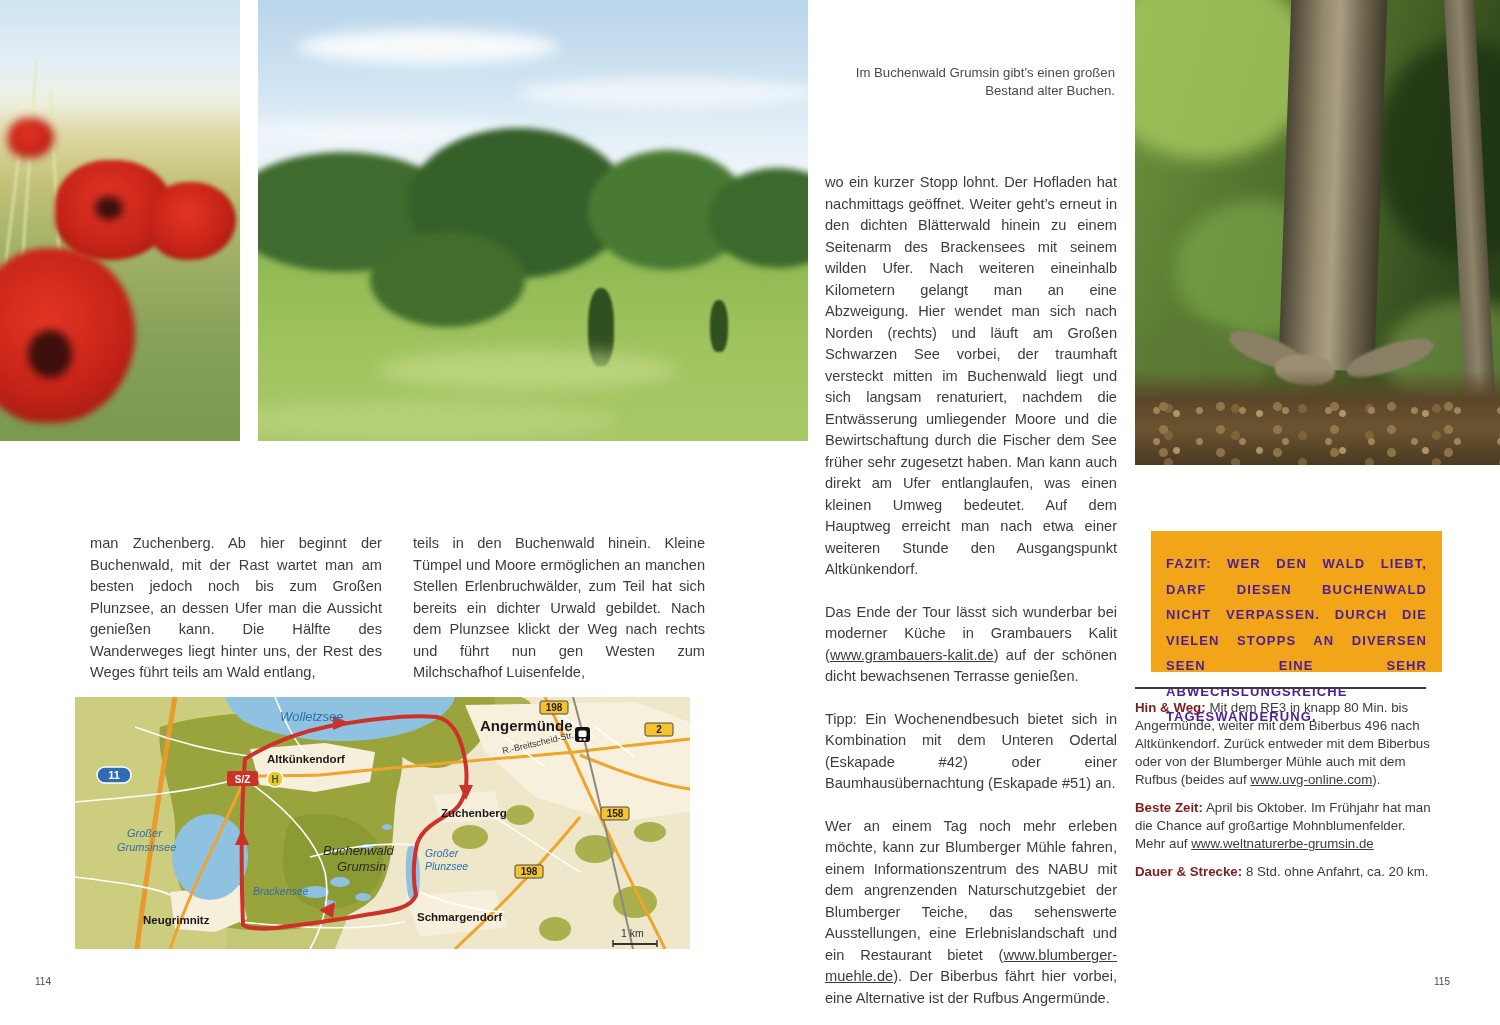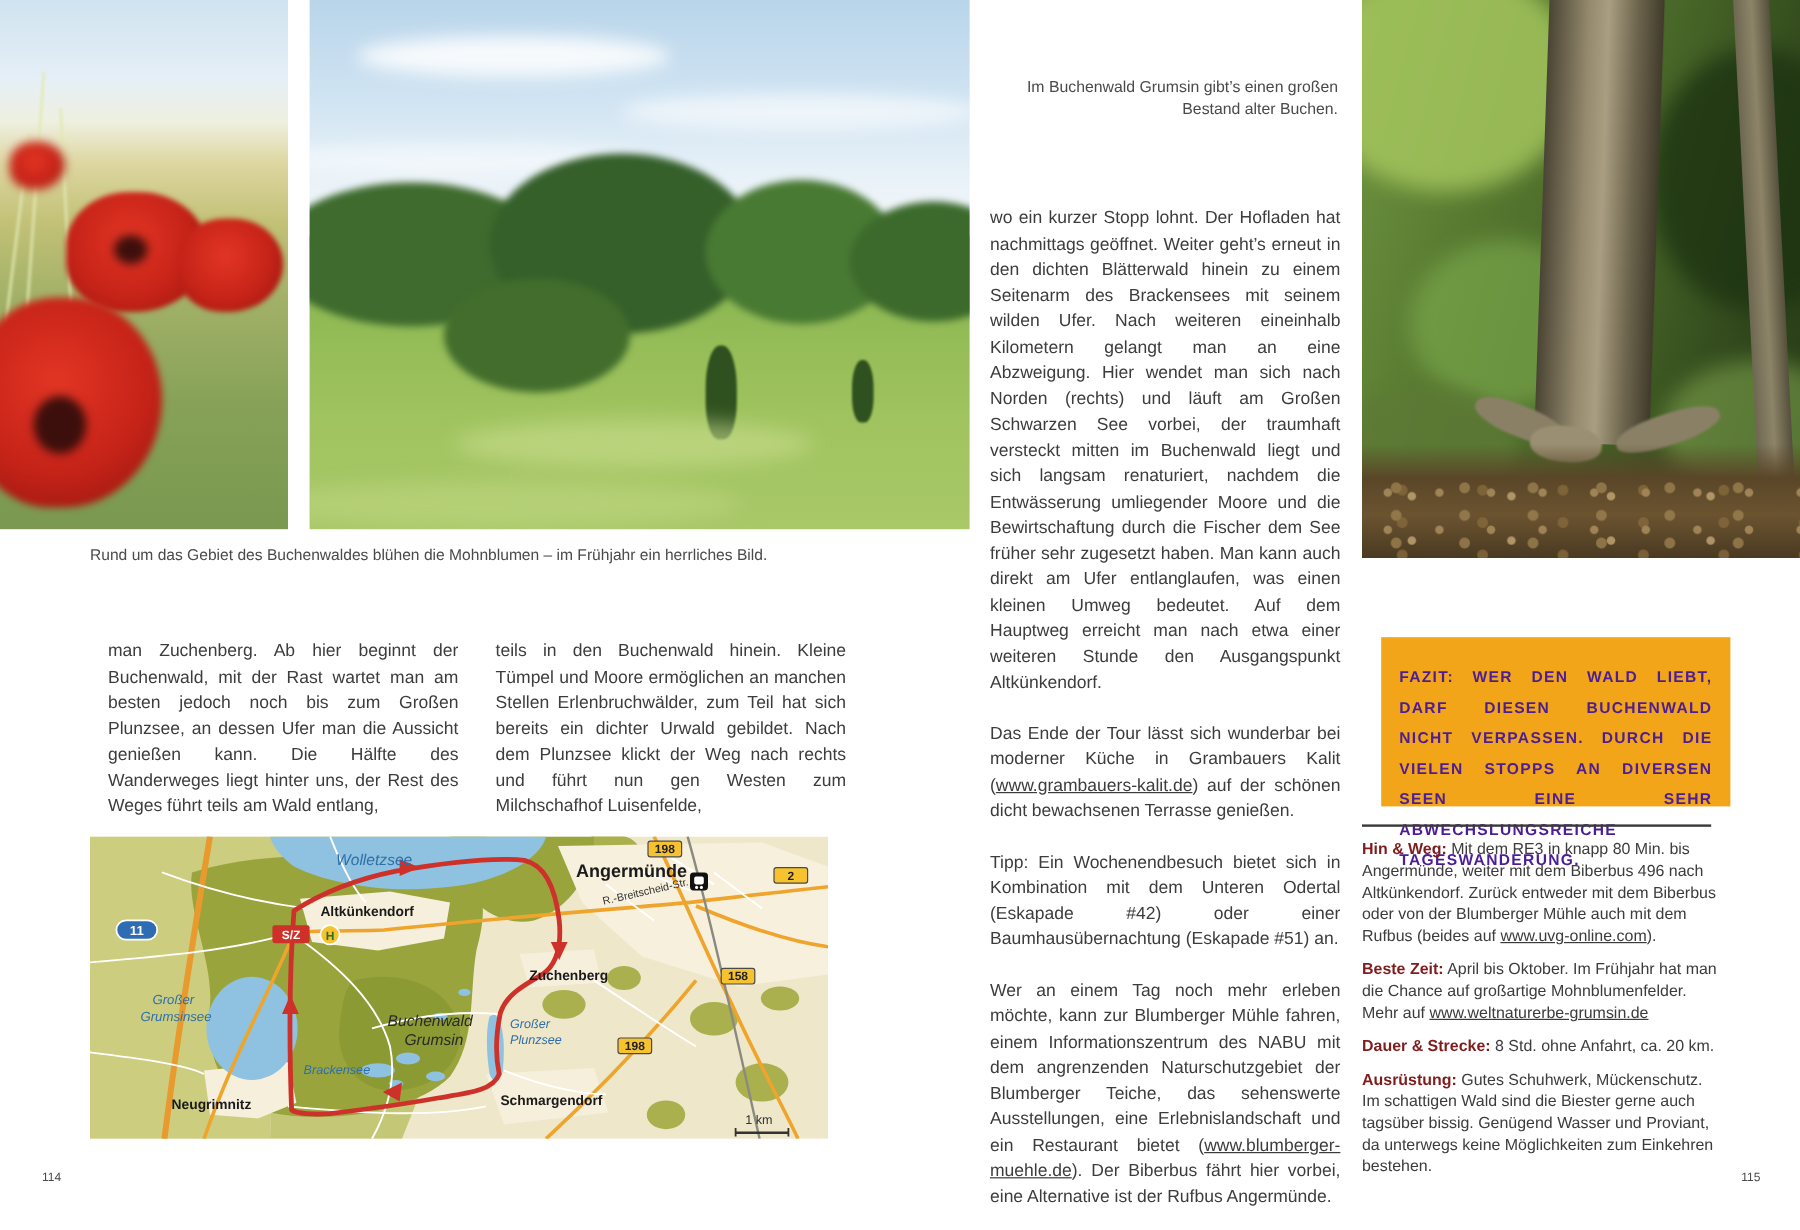--- a/index.html
+++ b/index.html
@@ -84,21 +84,21 @@
   
   .fazit{left:1135px;top:531px;width:291px;height:141px;box-sizing:border-box;
     background:#F2A519;color:#4c1d95;font-weight:bold;font-size:13px;line-height:25.5px;
     letter-spacing:1.1px;word-spacing:5px;padding:20px 15px 0 15px;text-align:justify;margin-left:16px;}
   .info-rule{left:1135px;top:687px;width:291px;height:0;border-top:2px solid #3a3a3a;}
   .info{left:1135px;top:699px;width:297px;font-size:13.3px;line-height:18px;color:#3c3c3c;}
   .info p{margin:0 0 10px 0;}
   .ilabel{color:#7f1d1d;font-weight:bold;}
   .pagenum{position:absolute;top:976px;font-size:10px;color:#4a4a4a;}
   .pn-left{left:35px;}
-  .pn-right{right:33px;}
+  .pn-right{right:50px;}
 
   
   .map{position:absolute;left:75px;top:697px;width:615px;height:252px;}
   .map text{font-family:"Liberation Sans",sans-serif;}
   .lake-label{fill:#2F6FA8;font-style:italic;}
   .village-label{fill:#1a1a1a;font-weight:bold;}
 </style>
 </head>
 <body>
 
@@ -140,21 +140,20 @@
     <div class="trunk2"></div>
     <div class="trunk"></div>
     <div class="root r1"></div>
     <div class="root r2"></div>
     <div class="root r3"></div>
     <div class="ground"></div>
     <div class="litter"></div>
   </div>
 
   <div class="abs caption-topright">Im Buchenwald Grumsin gibt’s einen großen Bestand alter Buchen.</div>
-  <div class="abs caption-bottom">Rund um das Gebiet des Buchenwaldes blühen die Mohnblumen – im Frühjahr ein herrliches Bild.</div>
 
   <div class="col col1">man Zuchenberg. Ab hier beginnt der Buchenwald, mit der Rast wartet man am besten jedoch noch bis zum Großen Plunzsee, an dessen Ufer man die Aussicht genießen kann. Die Hälfte des Wanderweges liegt hinter uns, der Rest des Weges führt teils am Wald entlang,</div>
   <div class="col col2">teils in den Buchenwald hinein. Kleine Tümpel und Moore ermöglichen an manchen Stellen Erlenbruchwälder, zum Teil hat sich bereits ein dichter Urwald gebildet. Nach dem Plunzsee klickt der Weg nach rechts und führt nun gen Westen zum Milchschafhof Luisenfelde,</div>
   <div class="col col3">
     <p>wo ein kurzer Stopp lohnt. Der Hofladen hat nachmittags geöffnet. Weiter geht’s erneut in den dichten Blätterwald hinein zu einem Seitenarm des Brackensees mit seinem wilden Ufer. Nach weiteren eineinhalb Kilometern gelangt man an eine Abzweigung. Hier wendet man sich nach Norden (rechts) und läuft am Großen Schwarzen See vorbei, der traumhaft versteckt mitten im Buchenwald liegt und sich langsam renaturiert, nachdem die Entwässerung umliegender Moore und die Bewirtschaftung durch die Fischer dem See früher sehr zugesetzt haben. Man kann auch direkt am Ufer entlanglaufen, was einen kleinen Umweg bedeutet. Auf dem Hauptweg erreicht man nach etwa einer weiteren Stunde den Ausgangspunkt Altkünkendorf.</p>
     <p><span>Das Ende der Tour lässt sich wunderbar bei moderner Küche in Grambauers Kalit (</span><span class="link">www.grambauers-kalit.de</span><span>) auf der schönen dicht bewachsenen Terrasse genießen.</span></p>
     <p>Tipp: Ein Wochenendbesuch bietet sich in Kombination mit dem Unteren Odertal (Eskapade #42) oder einer Baumhausübernachtung (Eskapade #51) an.</p>
     <p><span>Wer an einem Tag noch mehr erleben möchte, kann zur Blumberger Mühle fahren, einem Informationszentrum des NABU mit dem angrenzenden Naturschutzgebiet der Blumberger Teiche, das sehenswerte Ausstellungen, eine Erlebnislandschaft und ein Restaurant bietet (</span><span class="link">www.blumberger-muehle.de</span><span>). Der Biberbus fährt hier vorbei, eine Alternative ist der Rufbus Angermünde.</span></p>
   </div>
 
@@ -275,19 +274,18 @@
     </g>
   </svg>
 
   <div class="abs fazit">FAZIT: WER DEN WALD LIEBT, DARF DIESEN BUCHENWALD NICHT VERPASSEN. DURCH DIE VIELEN STOPPS AN DIVERSEN SEEN EINE SEHR ABWECHSLUNGSREICHE TAGESWANDERUNG.</div>
 
   <div class="abs info-rule"></div>
   <div class="abs info">
     <p><span class="ilabel">Hin &amp; Weg:</span> <span>Mit dem RE3 in knapp 80 Min. bis Angermünde, weiter mit dem Biberbus 496 nach Altkünkendorf. Zurück entweder mit dem Biberbus oder von der Blumberger Mühle auch mit dem Rufbus (beides auf </span><span class="link">www.uvg-online.com</span><span>).</span></p>
     <p><span class="ilabel">Beste Zeit:</span> <span>April bis Oktober. Im Frühjahr hat man die Chance auf großartige Mohnblumenfelder. Mehr auf </span><span class="link">www.weltnaturerbe-grumsin.de</span></p>
     <p><span class="ilabel">Dauer &amp; Strecke:</span> <span>8 Std. ohne Anfahrt, ca. 20 km.</span></p>
-    <p><span class="ilabel">Ausrüstung:</span> <span>Gutes Schuhwerk, Mückenschutz. Im schattigen Wald sind die Biester gerne auch tagsüber bissig. Genügend Wasser und Proviant, da unterwegs keine Möglichkeiten zum Einkehren bestehen.</span></p>
   </div>
 
   <div class="pagenum pn-left">114</div>
   <div class="pagenum pn-right">115</div>
 
 </div>
 
 </body></html>

